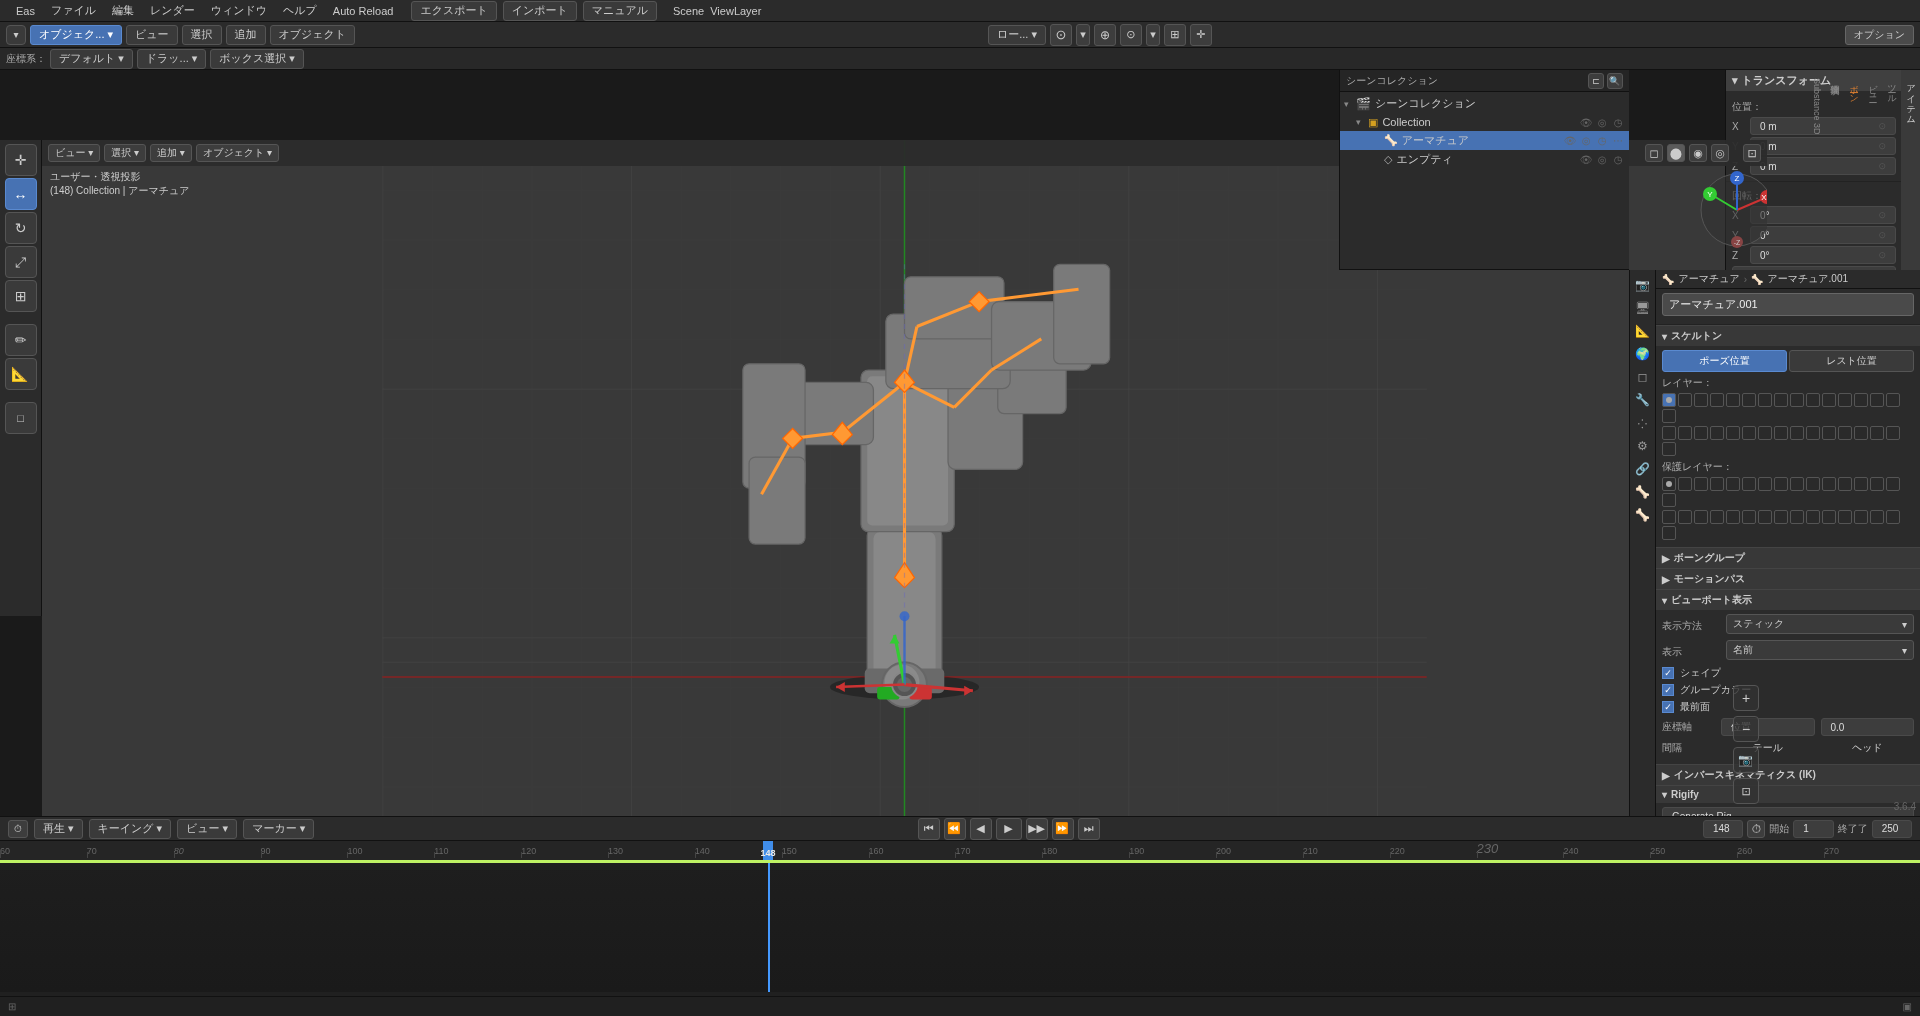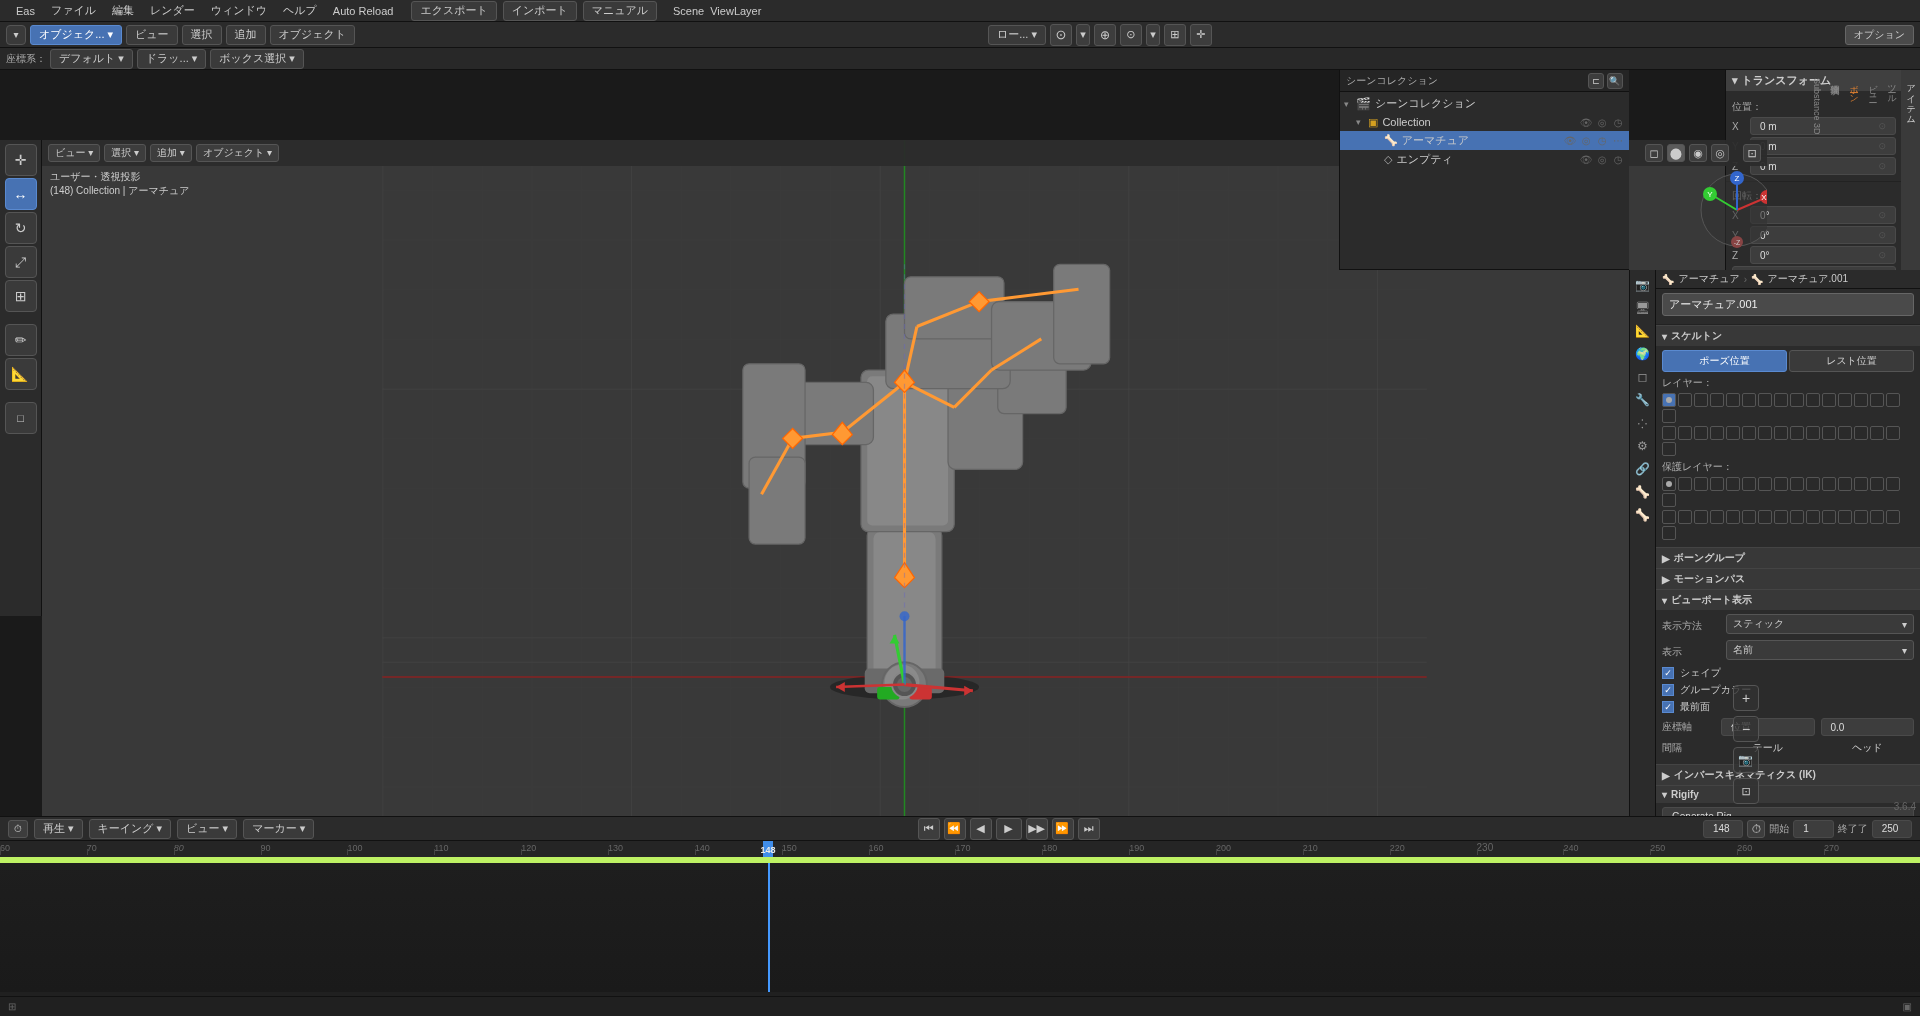--- a/index.html
+++ b/index.html
@@ -215,21 +215,21 @@
       background: #2b2b2b;
       display: flex;
       align-items: center;
       padding: 0 8px;
       gap: 6px;
       border-bottom: 1px solid #111;
     }
     #timeline-ruler {
       height: 22px;
       background: #252525;
-      border-bottom: 6px solid #bef264;
+      border-bottom: 3px solid #bef264;
       display: flex;
       align-items: flex-end;
       padding: 0 0 2px 0;
       position: relative;
       overflow: hidden;
     }
     #timeline-content {
       flex: 1;
       position: relative;
       background: #1e1e1e;
@@ -1184,21 +1184,21 @@
         <span style="position: absolute; font-size: 9px; color: rgb(102, 102, 102); bottom: 2px; left: 54.2857%;">180</span>
         <div style="position: absolute; bottom: 0px; width: 1px; height: 6px; background: rgb(68, 68, 68); left: 54.2857%;"></div>
         <span style="position: absolute; font-size: 9px; color: rgb(102, 102, 102); bottom: 2px; left: 58.8095%;">190</span>
         <div style="position: absolute; bottom: 0px; width: 1px; height: 6px; background: rgb(68, 68, 68); left: 58.8095%;"></div>
         <span style="position: absolute; font-size: 9px; color: rgb(102, 102, 102); bottom: 2px; left: 63.3333%;">200</span>
         <div style="position: absolute; bottom: 0px; width: 1px; height: 6px; background: rgb(68, 68, 68); left: 63.3333%;"></div>
         <span style="position: absolute; font-size: 9px; color: rgb(102, 102, 102); bottom: 2px; left: 67.8571%;">210</span>
         <div style="position: absolute; bottom: 0px; width: 1px; height: 6px; background: rgb(68, 68, 68); left: 67.8571%;"></div>
         <span style="position: absolute; font-size: 9px; color: rgb(102, 102, 102); bottom: 2px; left: 72.381%;">220</span>
         <div style="position: absolute; bottom: 0px; width: 1px; height: 6px; background: rgb(68, 68, 68); left: 72.381%;"></div>
-        <span style="position: absolute; font-size: 10px; color: rgb(102, 102, 102); bottom: 2px; left: 76.9048%;">230</span>
+        <span style="position: absolute; font-size: 13px; color: rgb(102, 102, 102); bottom: 2px; left: 76.9048%; font-style: italic;">230</span>
         <div style="position: absolute; bottom: 0px; width: 1px; height: 6px; background: rgb(68, 68, 68); left: 76.9048%;"></div>
         <span style="position: absolute; font-size: 9px; color: rgb(102, 102, 102); bottom: 2px; left: 81.4286%;">240</span>
         <div style="position: absolute; bottom: 0px; width: 1px; height: 6px; background: rgb(68, 68, 68); left: 81.4286%;"></div>
         <span style="position: absolute; font-size: 9px; color: rgb(102, 102, 102); bottom: 2px; left: 85.9524%;">250</span>
         <div style="position: absolute; bottom: 0px; width: 1px; height: 6px; background: rgb(68, 68, 68); left: 85.9524%;"></div>
         <span style="position: absolute; font-size: 9px; color: rgb(102, 102, 102); bottom: 2px; left: 90.4762%;">260</span>
         <div style="position: absolute; bottom: 0px; width: 1px; height: 6px; background: rgb(68, 68, 68); left: 90.4762%;"></div>
         <span style="position: absolute; font-size: 9px; color: rgb(102, 102, 102); bottom: 2px; left: 95%;">270</span>
         <div style="position: absolute; bottom: 0px; width: 1px; height: 6px; background: rgb(68, 68, 68); left: 95%;"></div>
       </div>

